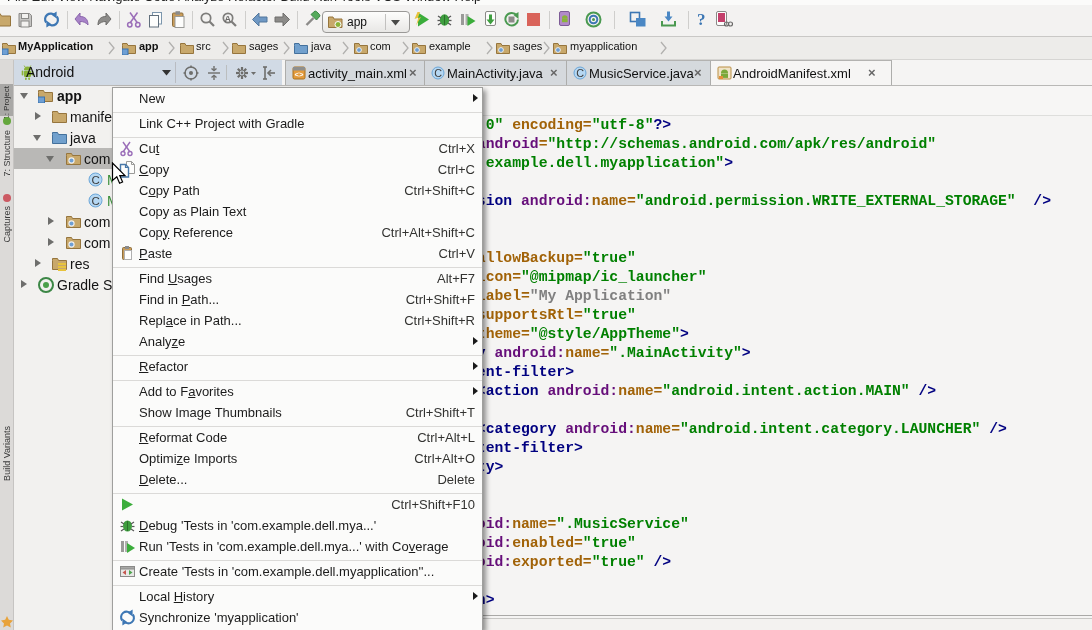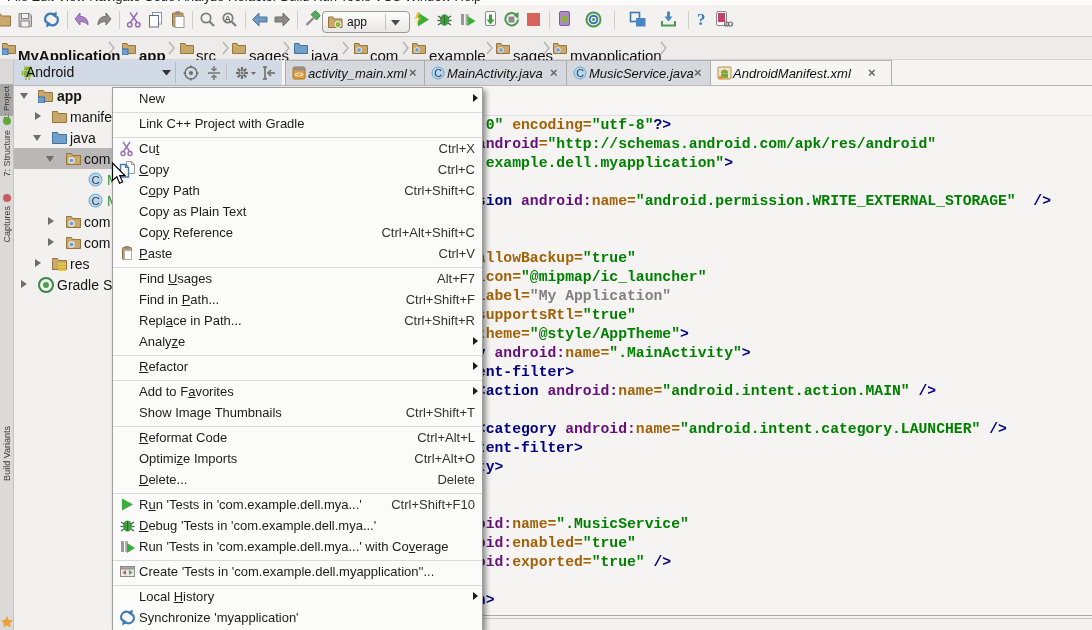--- a/index.html
+++ b/index.html
@@ -3,28 +3,28 @@
 html,body{margin:0;padding:0;}
 body{width:1092px;height:630px;position:relative;overflow:hidden;background:#f4f3f2;
      font-family:"Liberation Sans",sans-serif;}
 .abs{position:absolute;}
 
 #menubar{left:0;top:0;width:1092px;height:5px;background:#fbfbfa;overflow:hidden;}
 #menubar div{position:absolute;top:-11.5px;left:7px;font-size:13px;color:#222;white-space:pre;}
 #toolbar{left:0;top:5px;width:1092px;height:31px;background:#f3f2f1;border-bottom:1px solid #c9c8c6;}
 .tsep{position:absolute;top:6px;width:1px;height:18px;background:#cfcecc;}
 #crumbs{left:0;top:37px;width:1092px;height:22px;background:#edecea;border-bottom:1px solid #d6d5d3;}
-.crumb{position:absolute;top:10px;font-size:15px;color:#111;white-space:nowrap;}
+.crumb{position:absolute;top:3px;font-size:11px;color:#111;white-space:nowrap;}
 .chev{position:absolute;top:4px;width:8px;height:14px;}
 
 #tabrow{left:0;top:60px;width:1092px;height:26px;background:#f5f4f3;}
 #tabline{left:0;top:85px;width:1092px;height:1px;background:#b9b8b6;}
 #paneheader{left:14px;top:60px;width:268px;height:25px;background:#d1dae5;}
 .tab{position:absolute;top:60px;height:25px;background:#d5d9dd;border-right:1px solid #adadab;box-sizing:border-box;font-size:13px;color:#111;}
-.tab .lbl{position:absolute;left:22px;top:5px;font-style:italic;}
+.tab .lbl{position:absolute;left:22px;top:5px;}
 .tab .x{position:absolute;top:4px;color:#666;font-size:13px;font-weight:bold;}
 
 #lstrip{left:0;top:60px;width:14px;height:570px;background:#dcdad8;border-right:1px solid #c6c4c2;box-sizing:border-box;}
 .vtext{position:absolute;left:2px;font-size:9px;color:#3a3a3a;writing-mode:vertical-rl;transform:rotate(180deg);white-space:nowrap;}
 
 #panel{left:14px;top:86px;width:340px;height:544px;background:#f2f1ef;}
 .trow{position:absolute;left:0;height:21px;width:340px;font-size:14px;color:#141414;}
 .trow span{position:absolute;top:3px;}
 
 #editor{left:354px;top:86px;width:738px;height:544px;background:#f5f4f3;}
@@ -602,21 +602,20 @@
     </div>
 <div class="mi">
       <span class="lb"><u>D</u>elete...</span>
       <span class="sc">Delete</span>
     </div>
 <div class="ms"></div>
 <div class="mi">
       <span class="ic"><svg width="17" height="17">
           <polygon points="3,2.5 14,8.5 3,14.5" fill="#3bad3b"></polygon>
         </svg></span>
-      <span class="lb">R<u>u</u>n 'Tests in 'com.example.dell.mya...'</span>
       <span class="sc">Ctrl+Shift+F10</span>
     </div>
 <div class="mi">
       <span class="ic"><svg width="17" height="17">
           <ellipse cx="8.5" cy="9" rx="4.5" ry="5.5" fill="#3f9e3f"></ellipse>
           <g stroke="#575757" stroke-width="1.2">
             <line x1="2" y1="5" x2="5" y2="7"></line>
             <line x1="15" y1="5" x2="12" y2="7"></line>
             <line x1="1.5" y1="9.5" x2="4" y2="9.5"></line>
             <line x1="15.5" y1="9.5" x2="13" y2="9.5"></line>

